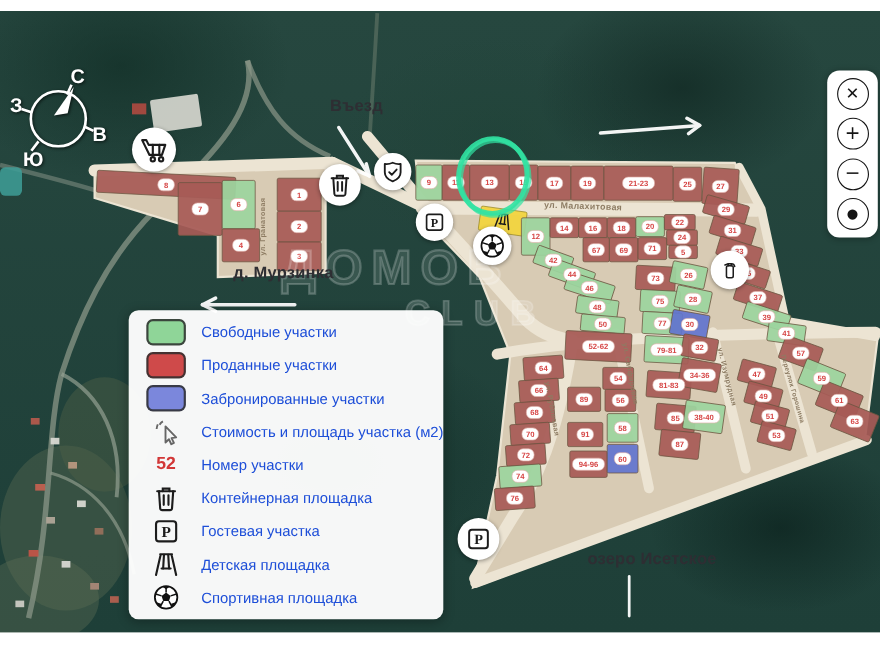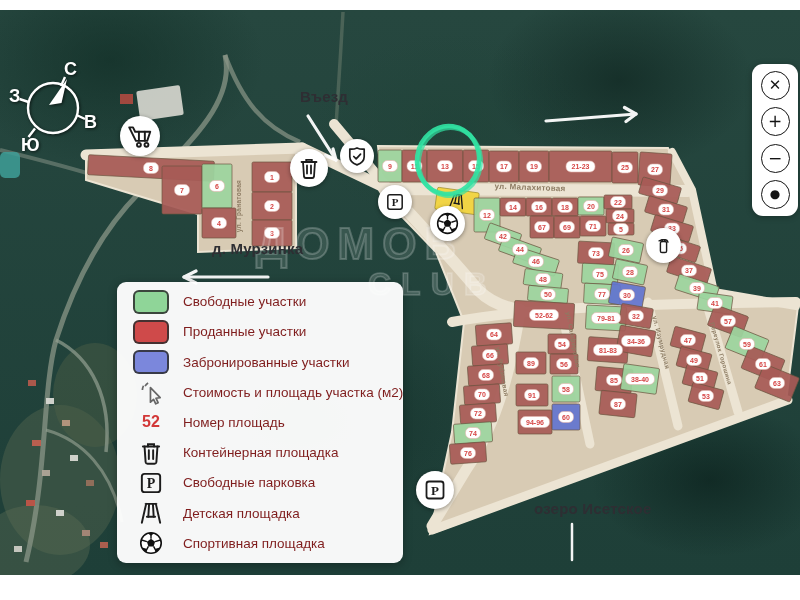--- a/index.html
+++ b/index.html
@@ -31,21 +31,21 @@
   #compass{position:absolute;left:4px;top:56px;z-index:12;
     filter:drop-shadow(1px 1px 1.5px rgba(0,0,0,.65));}
   #compass text{font-family:"Liberation Sans",sans-serif;font-weight:700;font-size:18px;fill:#fff;}
   #legend{position:absolute;left:117px;top:282px;width:286px;height:281px;z-index:20;
     background:rgba(255,255,255,0.96);border-radius:9px;box-shadow:0 2px 10px rgba(0,0,0,.3);
     display:flex;flex-direction:column;justify-content:space-evenly;padding:4px 0;box-sizing:border-box;}
   .lrow{display:flex;align-items:center;gap:13px;padding-left:15px;height:29px;}
   .lic{width:38px;display:flex;align-items:center;justify-content:center;flex:0 0 38px;}
   .swatch{width:36px;height:24px;border-radius:6px;border:2px solid rgba(45,45,45,.85);box-sizing:border-box;}
   .lnum{color:#d23737;font-weight:700;font-size:16px;}
-  .llab{font-size:13.5px;color:#7f1d1d;font-weight:500;white-space:nowrap;}
+  .llab{font-size:13.5px;color:#1d4ed8;font-weight:500;white-space:nowrap;}
   #controls{position:absolute;left:752px;top:64px;width:46px;height:152px;z-index:20;
     background:#fff;border-radius:11px;box-shadow:0 1px 6px rgba(0,0,0,.3);
     display:flex;flex-direction:column;align-items:center;justify-content:space-evenly;}
   .cbtn{width:29px;height:29px;border:1.8px solid #141414;border-radius:50%;background:#fff;
     display:flex;align-items:center;justify-content:center;font-size:17px;font-weight:500;
     color:#141414;padding:0;cursor:pointer;font-family:"DejaVu Sans",sans-serif;line-height:1;}
   .cbtn[data-name="locate-button"]{font-size:12px;}
   .cbtn[data-name="close-button"]{font-size:15px;}
 </style>
 </head>
@@ -723,21 +723,21 @@
               <path d="M-5.5,-5.5 a8,8 0 0 1 2.8,-2.8 M-8,-1.8 a11,11 0 0 1 1,-4"></path>
             </g>
           </svg>
         </span>
         <span class="llab" data-name="legend-label">Стоимость и площадь участка (м2)</span>
       </div>
       <div class="lrow" data-name="legend-item-4">
         <span class="lic" data-name="plot-number-sample">
           <span class="lnum">52</span>
         </span>
-        <span class="llab" data-name="legend-label">Номер площадь</span>
+        <span class="llab" data-name="legend-label">Номер участки</span>
       </div>
       <div class="lrow" data-name="legend-item-5">
         <span class="lic" data-name="trash-icon">
           <svg width="28" height="28" viewBox="-13 -13 26 26">
             <g fill="none" stroke="#1c1c1c" stroke-width="1.8" stroke-linecap="round">
               <path d="M-7.5,-6 H7.5"></path>
               <path d="M-2.8,-6 v-2.2 h5.6 v2.2"></path>
               <path d="M-6,-6 l1,14.5 a1.8,1.8 0 0 0 1.8,1.5 h6.4 a1.8,1.8 0 0 0 1.8,-1.5 l1,-14.5"></path>
               <path d="M-2,-2.5 v8 M2,-2.5 v8"></path>
             </g>
@@ -747,21 +747,21 @@
       </div>
       <div class="lrow" data-name="legend-item-6">
         <span class="lic" data-name="parking-icon">
           <svg width="28" height="28" viewBox="-13 -13 26 26">
             <g fill="none" stroke="#1c1c1c" stroke-width="1.8">
               <rect x="-8.5" y="-8.5" width="17" height="17" rx="2.5"></rect>
               <text x="0" y="4.8" text-anchor="middle" font-size="13" font-weight="700" fill="#1c1c1c" stroke="none" font-family="Liberation Serif, serif">P</text>
             </g>
           </svg>
         </span>
-        <span class="llab" data-name="legend-label">Свободные парковка</span>
+        <span class="llab" data-name="legend-label">Гостевая участка</span>
       </div>
       <div class="lrow" data-name="legend-item-7">
         <span class="lic" data-name="swing-icon">
           <svg width="28" height="28" viewBox="-13 -13 26 26">
             <g fill="none" stroke="#1c1c1c" stroke-width="1.8" stroke-linecap="round">
               <path d="M-8.5,9 L-4.5,-8.5 M8.5,9 L4.5,-8.5 M-5,-8.5 H5"></path>
               <path d="M-1.8,-8 L-2.5,3.5 M1.8,-8 L2.5,3.5"></path>
               <path d="M-3.8,3.5 H3.8"></path>
             </g>
           </svg>

